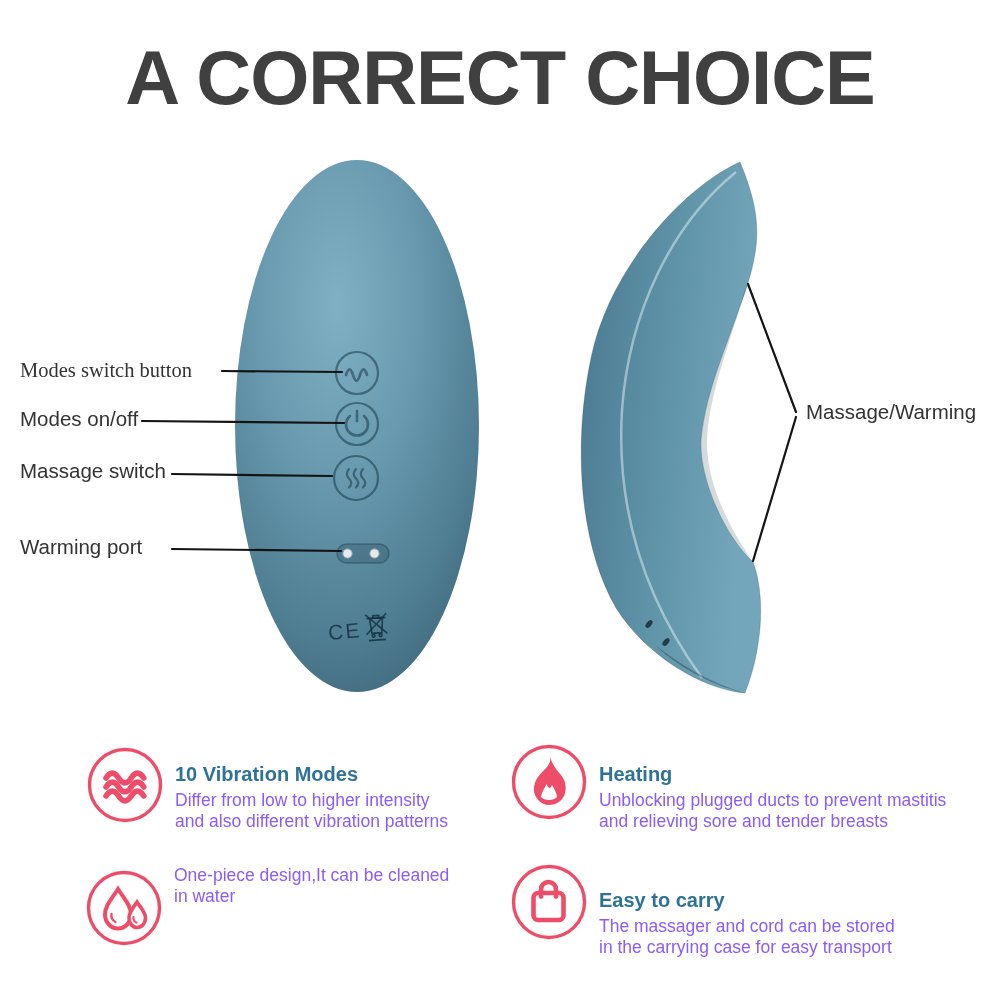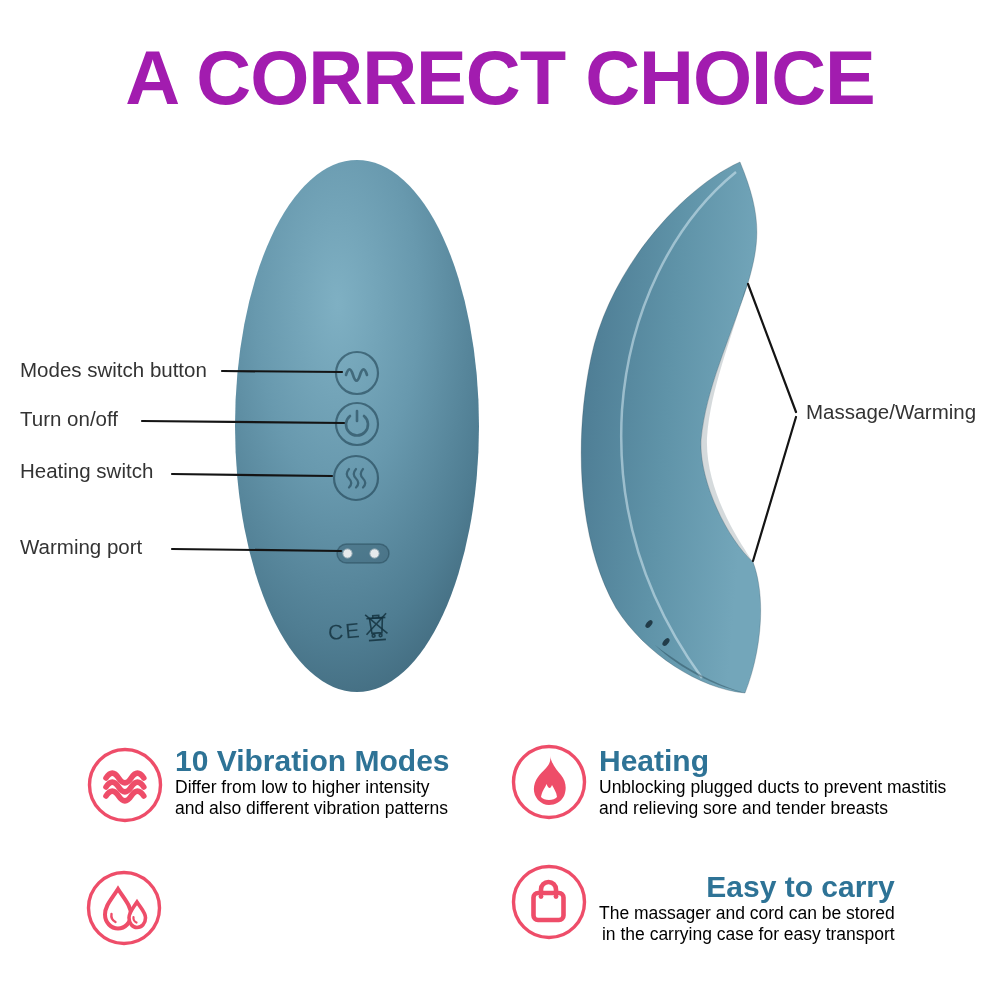--- a/index.html
+++ b/index.html
@@ -3,47 +3,47 @@
 <meta charset="utf-8">
 <style>
   html,body{margin:0;padding:0;background:#fff;}
   .page{
     position:relative;width:1000px;height:1000px;background:#ffffff;
     font-family:"Liberation Sans", sans-serif;overflow:hidden;
   }
   .title{
     position:absolute;top:40px;left:0;width:1000px;margin:0;
     text-align:center;font-size:76px;line-height:76px;font-weight:bold;
-    letter-spacing:-1px;color:#a21caf;white-space:nowrap;
+    letter-spacing:-1px;color:#404040;white-space:nowrap;
   }
   .illustration-svg{position:absolute;left:0;top:130px;width:1000px;height:590px;}
   .callout-label{
     position:absolute;font-size:20.5px;color:#333333;white-space:nowrap;line-height:22px;
   }
-  .lbl-modes{left:20px;top:359px;}
+  .lbl-modes{left:20px;top:359px;font-family:Liberation Serif, serif;}
   .lbl-power{left:20px;top:408px;}
   .lbl-heat{left:20px;top:460px;}
   .lbl-charge{left:20px;top:536px;}
   .lbl-massage{left:806px;top:401px;}
   .feature{position:absolute;display:flex;align-items:flex-start;}
   .feat-1{left:86px;top:746px;width:410px;}
   .feat-2{left:510px;top:743px;width:470px;}
   .feat-3{left:85px;top:869px;width:410px;}
-  .feat-4{left:510px;top:863px;width:470px;text-align:right;}
+  .feat-4{left:510px;top:863px;width:470px;}
   .feature .icon-wrap{flex:0 0 78px;width:78px;height:78px;}
   .feature .txt{margin-left:11px;}
   .feat-1 .txt{margin-top:0px;}
   .feat-2 .txt{margin-top:3px;}
   .feat-3 .txt{margin-top:-4px;}
   .feat-4 .txt{margin-top:9px;}
   .feature h3{
-    margin:3px 0 4px 0;font-size:30px;font-weight:bold;color:#2e7396;line-height:24px;
+    margin:16px 0 4px 0;font-size:20px;font-weight:bold;color:#2e7396;line-height:24px;
   }
   .feature p{
-    margin:0;font-size:17.5px;color:#000000;line-height:21px;white-space:pre-line;
+    margin:0;font-size:17.5px;color:#8b5cf6;line-height:21px;white-space:pre-line;
   }
 </style>
 </head>
 <body>
 
 <div class="page">
 
   <h1 class="title">A CORRECT CHOICE</h1>
 
   <svg class="illustration-svg" viewBox="0 0 1000 590">
@@ -123,22 +123,22 @@
       <path d="M222,241 L342,242"></path>
       <path d="M142,291 L344,293"></path>
       <path d="M172,344 L332,346"></path>
       <path d="M172,419 L341,421"></path>
       <path d="M748,154 L796,282"></path>
       <path d="M753,431 L796,287"></path>
     </g>
   </svg>
 
   <div class="callout-label lbl-modes">Modes switch button</div>
-  <div class="callout-label lbl-power">Turn on/off</div>
-  <div class="callout-label lbl-heat">Heating switch</div>
+  <div class="callout-label lbl-power">Modes on/off</div>
+  <div class="callout-label lbl-heat">Massage switch</div>
   <div class="callout-label lbl-charge">Warming port</div>
   <div class="callout-label lbl-massage">Massage/Warming</div>
 
   <div class="feature feat-1">
     <div class="icon-wrap">
       <svg viewBox="0 0 78 78" width="78" height="78">
         <circle cx="39" cy="39" r="35.5" fill="none" stroke="#ee4d69" stroke-width="3.4"></circle>
         <g fill="none" stroke="#ee4d69" stroke-width="5.6" stroke-linecap="round">
           <path d="M20,32 c4.2,-6.5 8.4,-6.5 12.6,0 c4.2,6.5 8.4,6.5 12.6,0 c4.2,-6.5 8.4,-6.5 12.6,0"></path>
           <path d="M20,41 c4.2,-6.5 8.4,-6.5 12.6,0 c4.2,6.5 8.4,6.5 12.6,0 c4.2,-6.5 8.4,-6.5 12.6,0"></path>
@@ -175,20 +175,22 @@
     <div class="icon-wrap">
       <svg viewBox="0 0 78 78" width="78" height="78">
         <circle cx="39" cy="39" r="35.5" fill="none" stroke="#ee4d69" stroke-width="3.4"></circle>
         <path d="M33,20 C26,31 20,37 20,45.5 C20,53.5 26,59.5 33,59.5 C40,59.5 46,53.5 46,45.5 C46,37 40,31 33,20 Z" fill="none" stroke="#ee4d69" stroke-width="4"></path>
         <path d="M52,33 C47.5,40 44,43.5 44,48.8 C44,54.5 47.6,58.5 52,58.5 C56.8,58.5 60.5,54.5 60.5,48.8 C60.5,43.5 56.5,40 52,33 Z" fill="#ffffff" stroke="#ee4d69" stroke-width="3.6"></path>
         <path d="M26.5,45 a7.5,7.5 0 0 0 4,8" fill="none" stroke="#ee4d69" stroke-width="2.4" stroke-linecap="round"></path>
         <path d="M48.5,48 a5.5,5.5 0 0 0 3,5.6" fill="none" stroke="#ee4d69" stroke-width="2.2" stroke-linecap="round"></path>
       </svg>
     </div>
     <div class="txt">
+      <p>One-piece design,It can be cleaned
+in water</p>
     </div>
   </div>
 
   <div class="feature feat-4">
     <div class="icon-wrap">
       <svg viewBox="0 0 78 78" width="78" height="78">
         <circle cx="39" cy="39" r="35.5" fill="none" stroke="#ee4d69" stroke-width="3.4"></circle>
         <rect x="23.5" y="30" width="30" height="27" rx="4.5" fill="none" stroke="#ee4d69" stroke-width="4.6"></rect>
         <path d="M31,31 L31,26.5 a7.5,7.5 0 0 1 15,0 L46,31" fill="none" stroke="#ee4d69" stroke-width="4.6" stroke-linecap="round"></path>
         <circle cx="31" cy="33.5" r="2.4" fill="#ee4d69"></circle>

